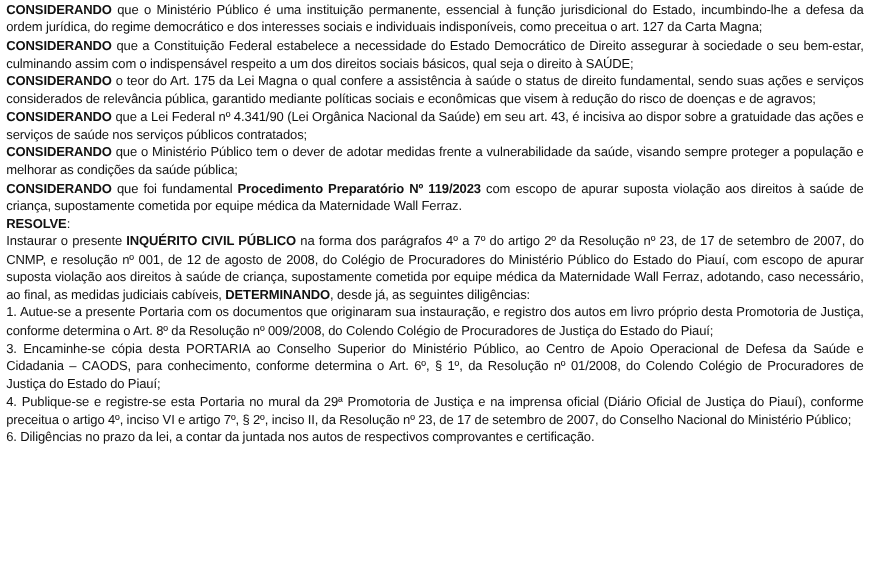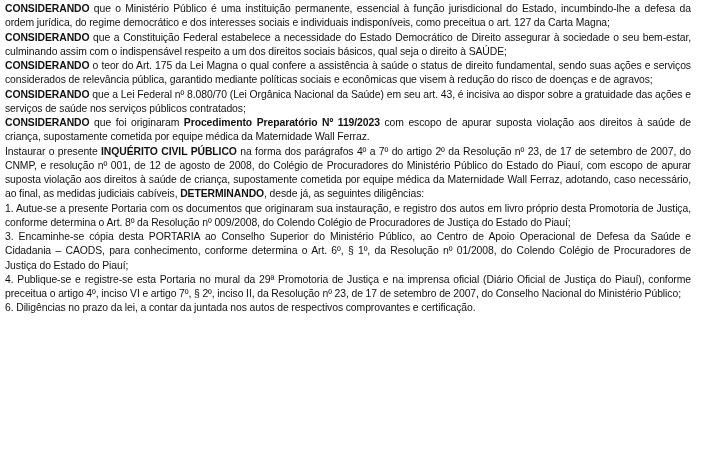--- a/index.html
+++ b/index.html
@@ -51,27 +51,29 @@
 <body>
 
 <div id="document-page">
 
   <p class="para"><span class="b">CONSIDERANDO</span><span> que o Ministério Público é uma instituição permanente, essencial à função jurisdicional do Estado, incumbindo-lhe a defesa da ordem jurídica, do regime democrático e dos interesses sociais e individuais indisponíveis, como preceitua o art. 127 da Carta Magna;</span></p>
 
   <p class="para"><span class="b">CONSIDERANDO</span><span> que a Constituição Federal estabelece a necessidade do Estado Democrático de Direito assegurar à sociedade o seu bem-estar, culminando assim com o indispensável respeito a um dos direitos sociais básicos, qual seja o direito à SAÚDE;</span></p>
 
   <p class="para"><span class="b">CONSIDERANDO</span><span> o teor do Art. 175 da Lei Magna o qual confere a assistência à saúde o </span><span class="i">status</span><span> de direito fundamental, sendo suas ações e serviços considerados de relevância pública, garantido mediante políticas sociais e econômicas que visem à redução do risco de doenças e de agravos;</span></p>
 
-  <p class="para"><span class="b">CONSIDERANDO</span><span> que a Lei Federal nº 8.080/70 (Lei Orgânica Nacional da Saúde) em seu art. 43, é incisiva ao dispor sobre a gratuidade das ações e serviços de saúde nos serviços públicos contratados;</span></p>
+  <p class="para"><span class="b">CONSIDERANDO</span><span> que a Lei Federal nº 4.341/90 (Lei Orgânica Nacional da Saúde) em seu art. 43, é incisiva ao dispor sobre a gratuidade das ações e serviços de saúde nos serviços públicos contratados;</span></p>
 
 
 
+  <p class="para"><span class="b">CONSIDERANDO</span><span> que o Ministério Público tem o dever de adotar medidas frente a vulnerabilidade da saúde, visando sempre proteger a população e melhorar as condições da saúde pública;</span></p>
 
-  <p class="para"><span class="b">CONSIDERANDO</span><span> que foi originaram </span><span class="b">Procedimento Preparatório Nº 119/2023</span><span> com escopo de apurar suposta violação aos direitos à saúde de criança, supostamente cometida por equipe médica da Maternidade Wall Ferraz.</span></p>
+  <p class="para"><span class="b">CONSIDERANDO</span><span> que foi fundamental </span><span class="b">Procedimento Preparatório Nº 119/2023</span><span> com escopo de apurar suposta violação aos direitos à saúde de criança, supostamente cometida por equipe médica da Maternidade Wall Ferraz.</span></p>
 
+  <p class="para"><span class="b">RESOLVE</span><span>:</span></p>
 
   <p class="para"><span>Instaurar o presente </span><span class="b">INQUÉRITO CIVIL PÚBLICO</span><span> na forma dos parágrafos 4º a 7º do artigo 2º da Resolução nº 23, de 17 de setembro de 2007, do CNMP, e resolução nº 001, de 12 de agosto de 2008, do Colégio de Procuradores do Ministério Público do Estado do Piauí, com escopo de apurar suposta violação aos direitos à saúde de criança, supostamente cometida por equipe médica da Maternidade Wall Ferraz, adotando, caso necessário, ao final, as medidas judiciais cabíveis, </span><span class="b">DETERMINANDO</span><span>, desde já, as seguintes diligências:</span></p>
 
   <p class="para"><span>1.</span><span> Autue-se a presente Portaria com os documentos que originaram sua instauração, e registro dos autos em livro próprio desta Promotoria de Justiça, conforme determina o Art. 8º da Resolução nº 009/2008, do Colendo Colégio de Procuradores de Justiça do Estado do Piauí;</span></p>
 
 
   <p class="para"><span>3.</span><span> Encaminhe-se cópia desta PORTARIA ao Conselho Superior do Ministério Público, ao Centro de Apoio Operacional de Defesa da Saúde e Cidadania – CAODS, para conhecimento, conforme determina o Art. 6º, § 1º, da Resolução nº 01/2008, do Colendo Colégio de Procuradores de Justiça do Estado do Piauí;</span></p>
 
   <p class="para"><span>4.</span><span> Publique-se e registre-se esta Portaria no mural da 29ª Promotoria de Justiça e na imprensa oficial (Diário Oficial de Justiça do Piauí), conforme preceitua o artigo 4º, inciso VI e artigo 7º, § 2º, inciso II, da Resolução nº 23, de 17 de setembro de 2007, do Conselho Nacional do Ministério Público;</span></p>
 

